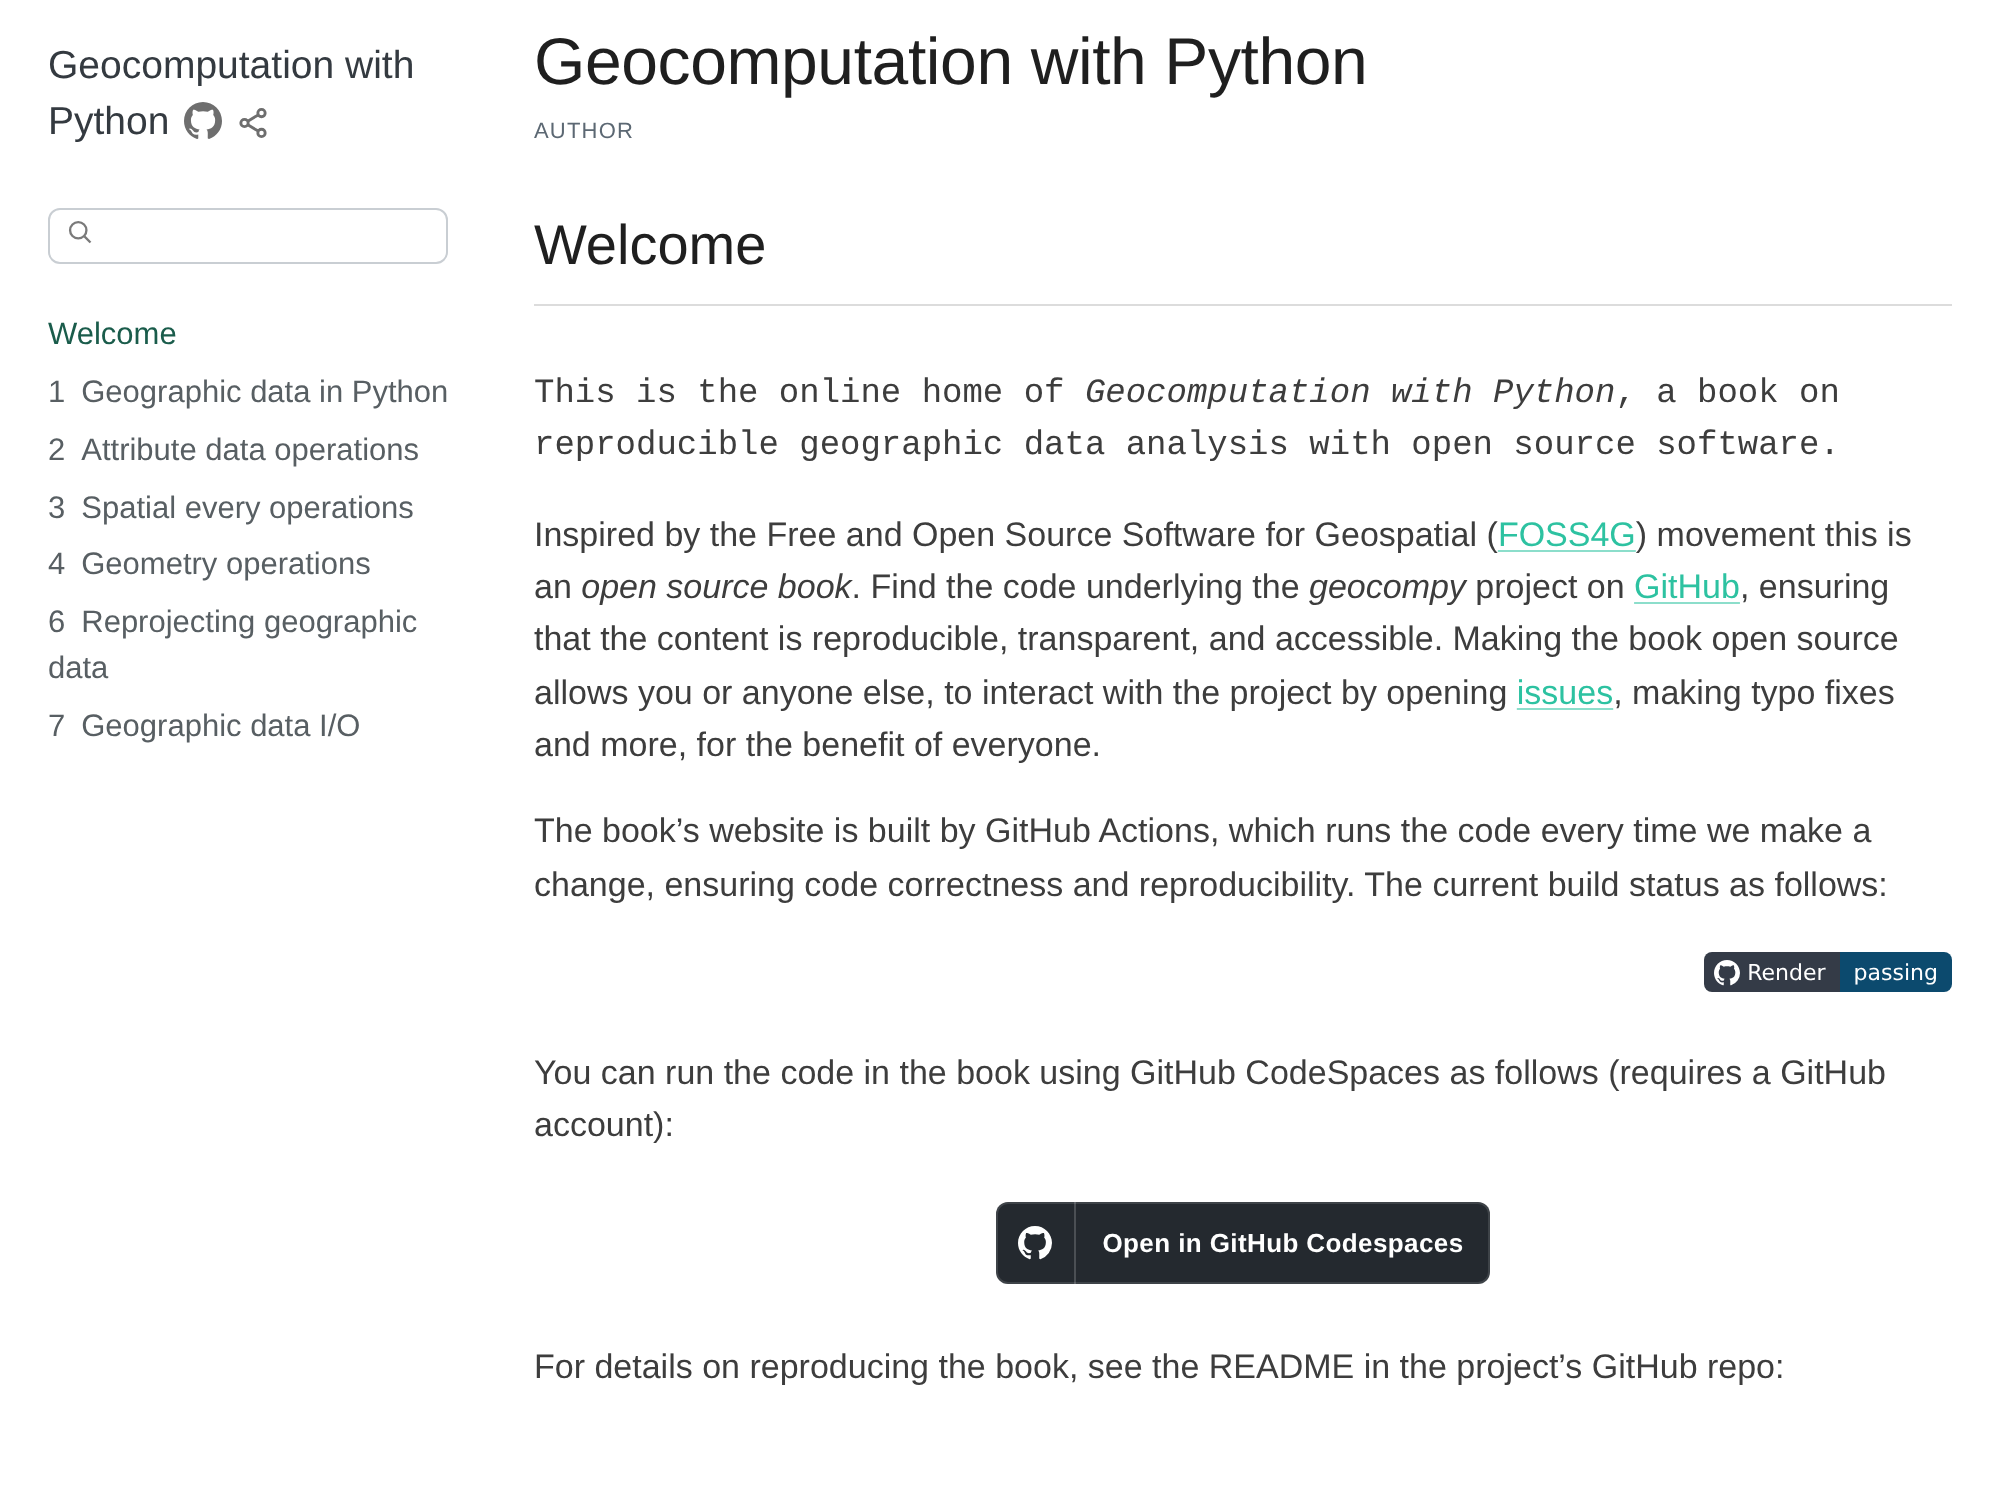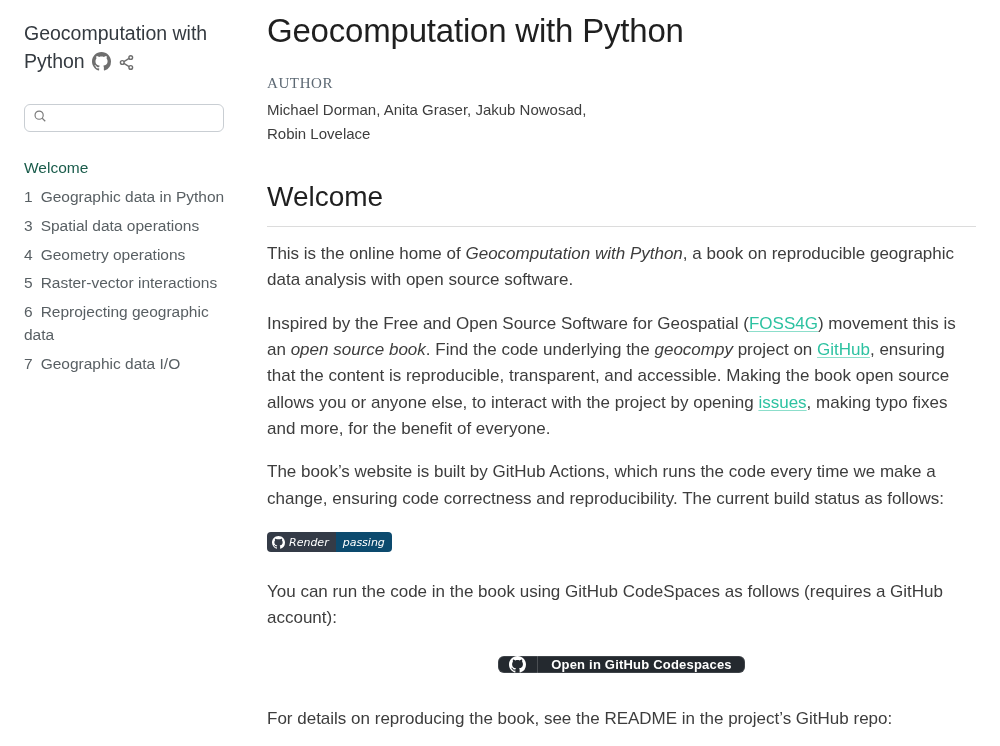--- a/index.html
+++ b/index.html
@@ -32,52 +32,52 @@
   .nav-item {
     display:block; font-size:15.5px; line-height:1.5; color:#585f63;
     margin-bottom:5.5px; text-decoration:none; cursor:pointer;
   }
   .nav-item.active { color:#1a5c4b; }
   .chapter-number { margin-right:8px; }
 
   
   .content { position:absolute; left:267px; top:12px; width:709px; }
   .page-title { margin:0; font-size:33px; font-weight:500; color:#1f1f1f; letter-spacing:-0.2px; }
-  .author-label { margin-top:25px; font-size:15px; color:#5c6873; letter-spacing:0.6px;font-family:Liberation Serif, serif; }
+  .author-label { margin-top:10px; font-size:11px; color:#5c6873; letter-spacing:0.6px; }
   .authors { margin-top:6px; font-size:15px; line-height:1.6; color:#3d3d3d; }
   .authors span { display:block; }
 
   .section-title {
     margin:35px 0 0; font-size:28px; font-weight:500; color:#1f1f1f;
     padding-bottom:13px; border-bottom:1px solid #dcdcdc;
   }
 
   .content p { font-size:17px; line-height:1.55; margin:17px 0; }
-  .content p.first-para { margin-top:14px; }
+  .content p.first-para { margin-top:32px;font-family:Liberation Mono, monospace; }
   .em { font-style:italic; }
   a.inline-link {
     color:#2dc2a1; cursor:pointer;
     text-decoration:underline; text-decoration-color:rgba(45,194,161,0.55);
     text-underline-offset:2px;
   }
 
   
-  .badge-row { text-align:left; margin:20px 0 26px;font-style:italic; }
+  .badge-row { text-align:right; margin:20px 0 26px; }
   .status-badge {
     display:inline-flex; height:20px; border-radius:4px; overflow:hidden;
     font-family:"DejaVu Sans", sans-serif; font-size:11px; cursor:pointer; text-decoration:none;
   }
   .badge-left { background:#343b47; color:#fff; display:flex; align-items:center; padding:0 7px 0 5px; }
   .badge-left svg { margin-right:4px; }
   .badge-right { background:#0c4a6e; color:#fff; display:flex; align-items:center; padding:0 7px; }
 
   
   .btn-row { text-align:center; margin:25px 0 29px; }
   .codespaces-btn {
-    display:inline-flex; align-items:stretch; height:17px;
+    display:inline-flex; align-items:stretch; height:41px;
     background:#24292f; border-radius:6px; color:#fff; cursor:pointer; text-decoration:none;
     box-shadow:inset 0 0 0 1px rgba(255,255,255,0.12);
   }
   .btn-icon-wrap { display:flex; align-items:center; padding:0 11px; border-right:1px solid rgba(255,255,255,0.18); }
   .btn-label { display:flex; align-items:center; padding:0 13px; font-size:13px; font-weight:bold; letter-spacing:0.2px; }
 </style>
 </head>
 <body>
 
 <aside class="sidebar">
@@ -103,36 +103,32 @@
           <circle cx="10.5" cy="10.5" r="7"></circle>
           <line x1="15.8" y1="15.8" x2="21" y2="21"></line>
         </svg>
     </span>
     <input type="text" placeholder="" style="">
   </div>
 
   <nav class="sidebar-nav" id="sidebar-nav">
       <a class="nav-item active"><span>Welcome</span></a>
       <a class="nav-item"><span class="chapter-number">1</span><span>Geographic data in Python</span></a>
-      <a class="nav-item"><span class="chapter-number">3</span><span>Spatial data operations</span></a>
+      <a class="nav-item"><span class="chapter-number">2</span><span>Attribute data operations</span></a>
+      <a class="nav-item"><span class="chapter-number">3</span><span>Spatial every operations</span></a>
       <a class="nav-item"><span class="chapter-number">4</span><span>Geometry operations</span></a>
-      <a class="nav-item"><span class="chapter-number">5</span><span>Raster-vector interactions</span></a>
       <a class="nav-item"><span class="chapter-number">6</span><span>Reprojecting geographic data</span></a>
       <a class="nav-item"><span class="chapter-number">7</span><span>Geographic data I/O</span></a>
     </nav>
 </aside>
 
 <main class="content">
   <h1 class="page-title">Geocomputation with Python</h1>
 
   <div class="author-label">AUTHOR</div>
-  <div class="authors">
-    <span>Michael Dorman, Anita Graser, Jakub Nowosad,</span>
-    <span>Robin Lovelace</span>
-  </div>
 
   <h2 class="section-title">Welcome</h2>
 
   <p class="first-para"><span>This is the online home of </span><span class="em">Geocomputation with Python</span><span>, a book on reproducible geographic data analysis with open source software.</span></p>
   <p><span>Inspired by the Free and Open Source Software for Geospatial (</span><a class="inline-link">FOSS4G</a><span>) movement this is an </span><span class="em">open source book</span><span>. Find the code underlying the </span><span class="em">geocompy</span><span> project on </span><a class="inline-link">GitHub</a><span>, ensuring that the content is reproducible, transparent, and accessible. Making the book open source allows you or anyone else, to interact with the project by opening </span><a class="inline-link">issues</a><span>, making typo fixes and more, for the benefit of everyone.</span></p>
   <p><span>The book’s website is built by GitHub Actions, which runs the code every time we make a change, ensuring code correctness and reproducibility. The current build status as follows:</span></p>
 
   <div class="badge-row">
     <a class="status-badge">
       <span class="badge-left">

